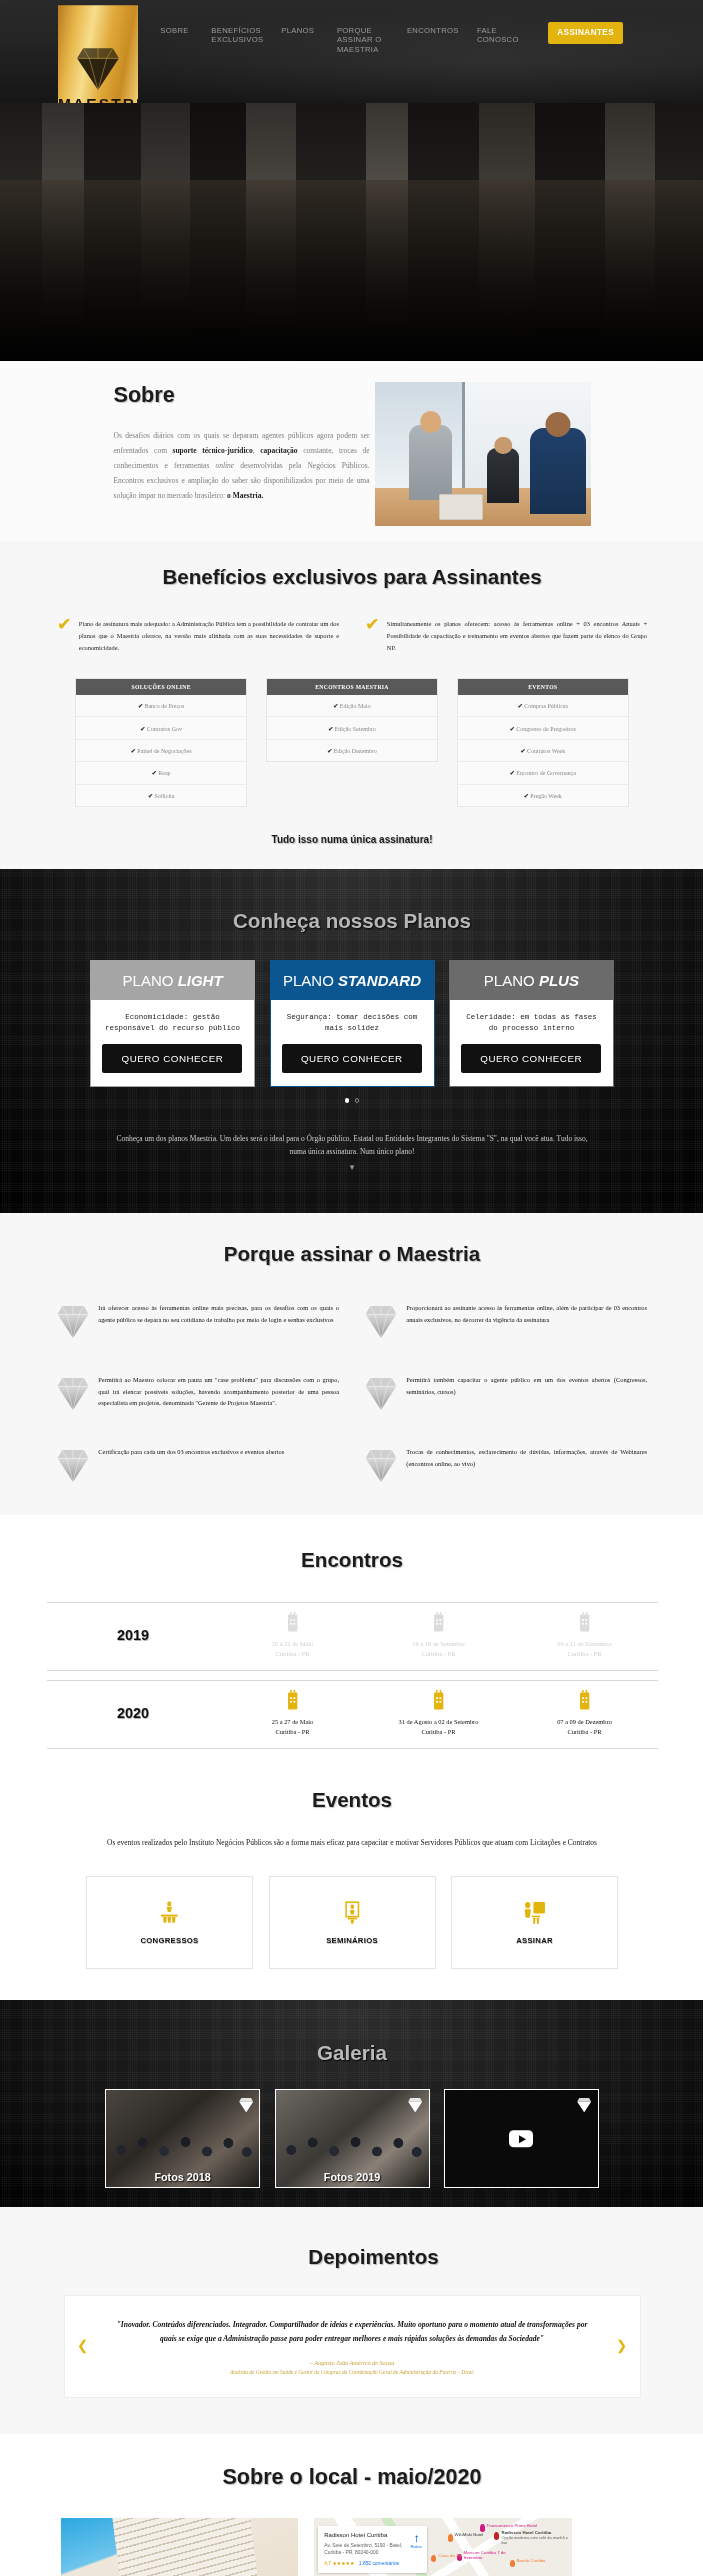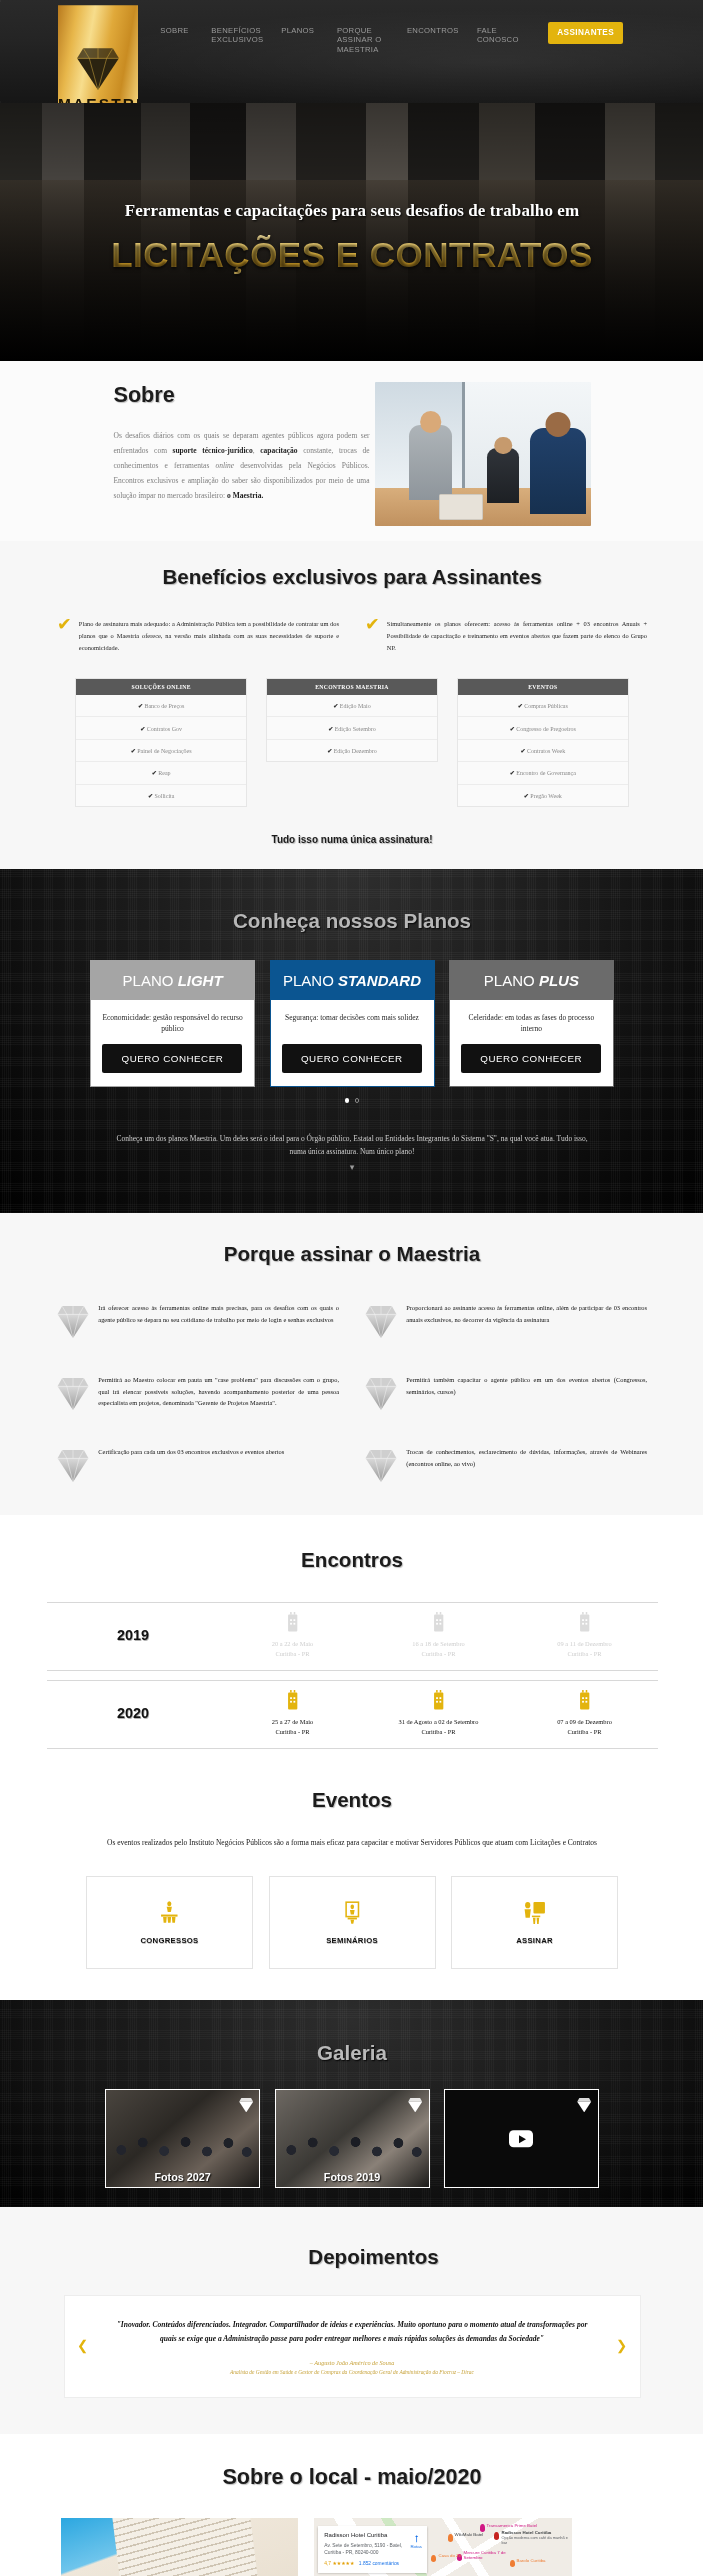--- a/index.html
+++ b/index.html
@@ -169,21 +169,21 @@
   .plan .phd {
     text-align:center; color:#fff; padding:11.3px 5.2px;
     font-family:"Liberation Sans",sans-serif; font-size:15px; font-weight:400;
   }
   .plan .phd i { font-weight:700; font-style:italic; }
   .plan.light  .phd { background:#a5a5a5; } .plan.light  { border-color:#a5a5a5; }
   .plan.std    .phd { background:#0b5591; } .plan.std    { border-color:#0b5591; }
   .plan.plus   .phd { background:#6b6b6b; } .plan.plus   { border-color:#6b6b6b; }
   .plan .pdesc {
     text-align:center; padding:11.3px 11.3px 9.3px; font-size:7.5px; color:#1e1e1e; line-height:1.5;
-    font-family:Liberation Serif, serif; min-height:44px;
+    font-family:Liberation Mono, monospace; min-height:44px;
   }
   .plan .pbtn {
     display:block; margin:0 11.3px 11.3px; background:#111; color:#fff; border:none;
     padding:8.8px 0; width:calc(100% - 23px); cursor:pointer; border-radius:2.1px;
     font-family:"Liberation Sans Narrow","Liberation Sans",sans-serif;
     font-size:9.8px; letter-spacing:0.5px;
   }
   .dots { text-align:center; margin-top:8.2px; }
   .dot { display:inline-block; width:4.6px; height:4.6px; border-radius:50%; margin:0 1.5px; }
   .dot.on { background:#fff; } .dot.off { background:transparent; border:0.5px solid #888; }
@@ -350,24 +350,20 @@
     <a class="nav-link">PLANOS</a>
     <a class="nav-link">PORQUE ASSINAR O MAESTRIA</a>
     <a class="nav-link">ENCONTROS</a>
     <a class="nav-link">FALE CONOSCO</a>
     <a id="nav-assinantes">ASSINANTES</a>
   </nav>
 </header>
 
 <section id="hero">
   <div class="photo"></div>
-  <div class="hero-inner">
-    <div id="hero-sub">Ferramentas e capacitações para seus desafios de trabalho em</div>
-    <div id="hero-title" class="cond">LICITAÇÕES E CONTRATOS</div>
-  </div>
 </section>
 
 <section id="sobre">
   <div class="wrap">
     <div class="row">
       <div class="col-text">
         <h2 class="sec-title cond">Sobre</h2>
         <p>
           <span>Os desafios diários com os quais se deparam agentes públicos agora podem ser enfrentados com </span><b>suporte técnico-jurídico</b><span>, </span><b>capacitação</b><span> constante, trocas de conhecimentos e ferramentas </span><i>online</i><span> desenvolvidas pela Negócios Públicos. Encontros exclusivos e ampliação do saber são disponibilizados por meio de uma solução ímpar no mercado brasileiro: </span><b>o Maestria.</b>
         </p>
@@ -762,21 +758,21 @@
 
   <div class="gal-row">
     <div class="gal-card gal-2018">
       <div class="crowd"></div>
       <span class="gdiamond">
         <svg width="14.4" height="16.5" viewBox="0 0 62 70" fill="#fff">
             <polygon points="31,70 1,24 61,24"></polygon>
             <polygon points="1,24 10,8 52,8 61,24" opacity=".85"></polygon>
           </svg>
       </span>
-      <div class="gcap">Fotos 2027</div>
+      <div class="gcap">Fotos 2018</div>
     </div>
 
     <div class="gal-card gal-2019">
       <div class="crowd"></div>
       <span class="gdiamond">
         <svg width="14.4" height="16.5" viewBox="0 0 62 70" fill="#fff">
             <polygon points="31,70 1,24 61,24"></polygon>
             <polygon points="1,24 10,8 52,8 61,24" opacity=".85"></polygon>
           </svg>
       </span>

